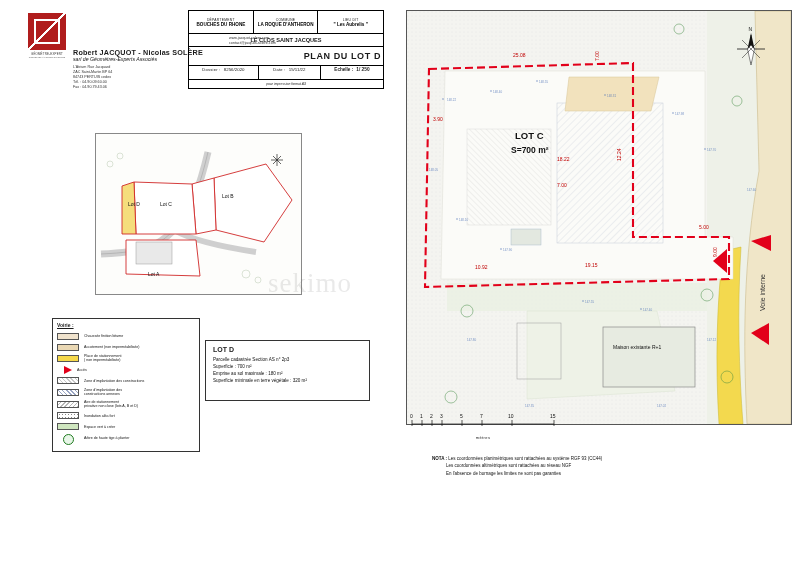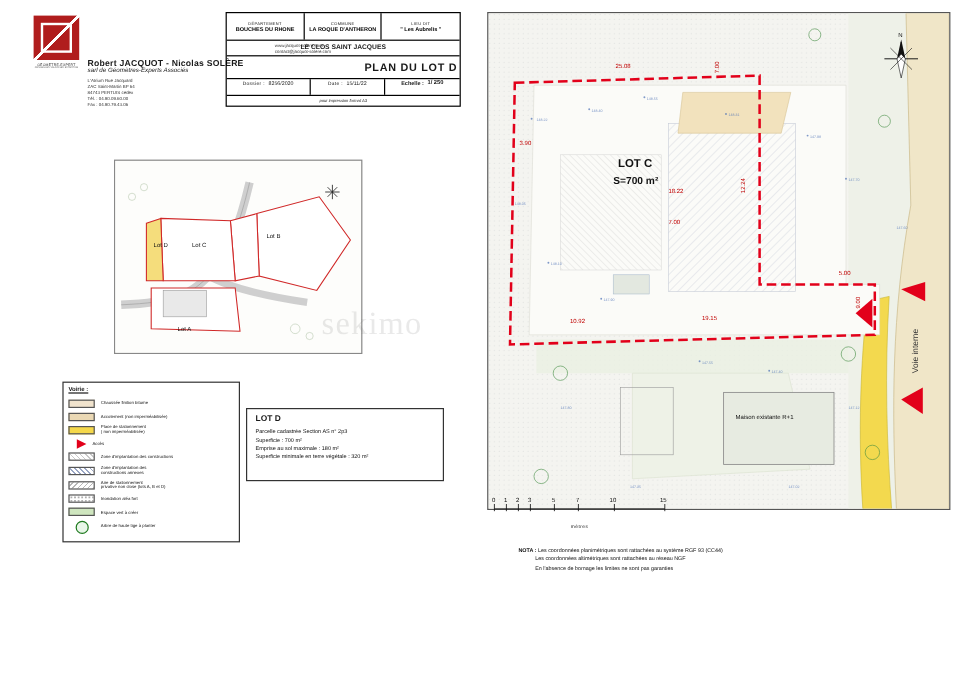--- a/index.html
+++ b/index.html
@@ -257,21 +257,21 @@
     font-size: 4.5px;
     line-height: 1.65;
     color: #111;
   }
   .nota b { font-weight: bold; }
   .nota .ind { padding-left: 14px; display: block; }
 
   
   .watermark {
     position: absolute;
-    left: 268px; top: 254px;
+    left: 268px; top: 268px;
     font-size: 27px;
     color: rgba(120,120,120,0.16);
     font-family: "Liberation Serif", serif;
     letter-spacing: 1px;
     user-select: none;
   }
 </style>
 </head>
 <body>
 

